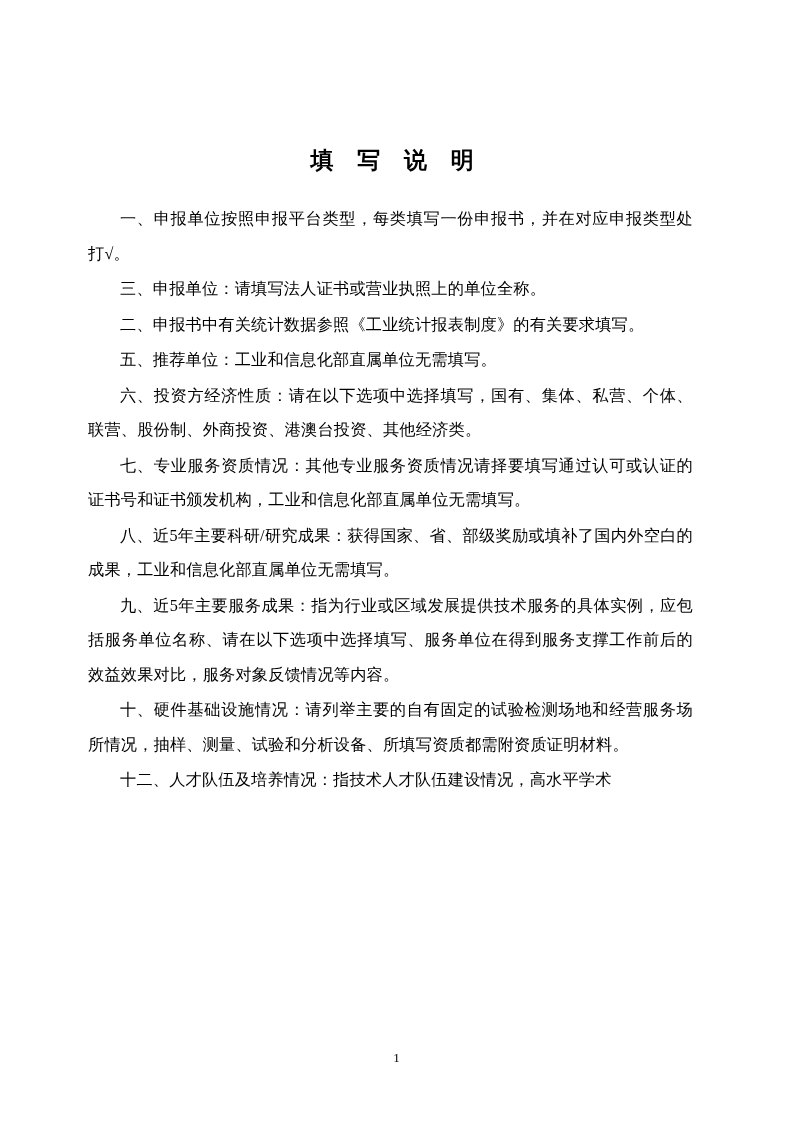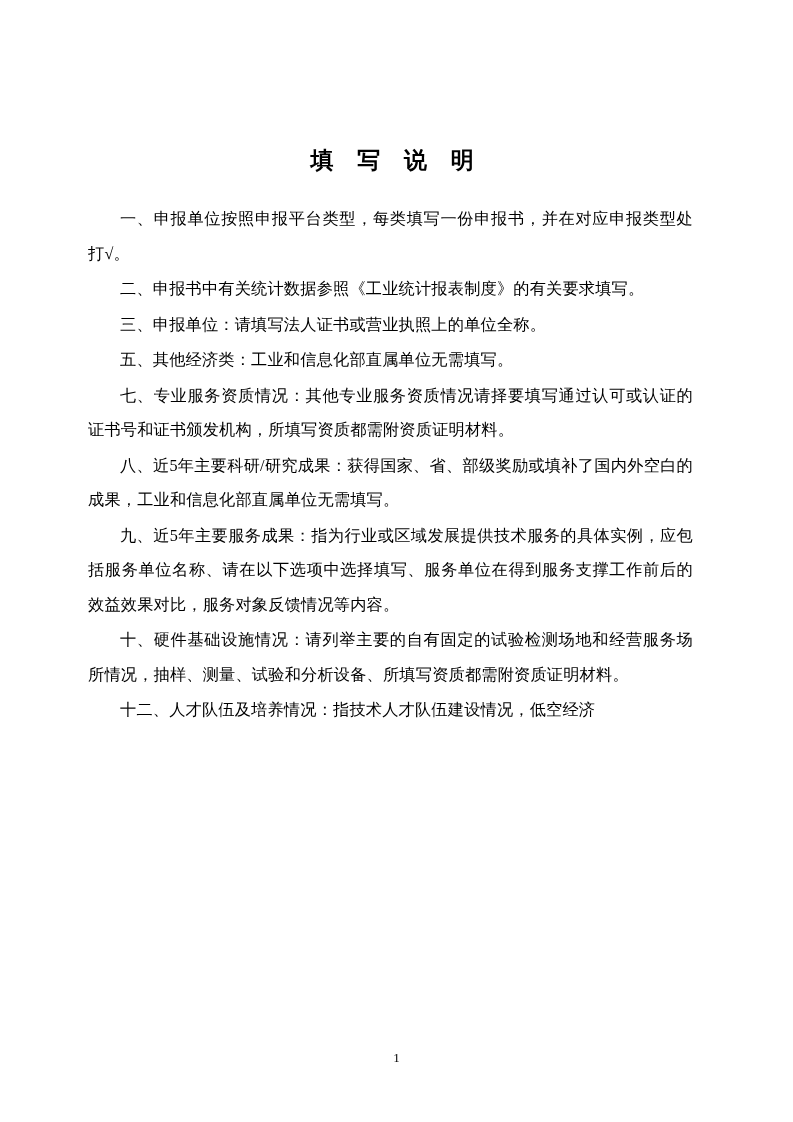--- a/index.html
+++ b/index.html
@@ -60,25 +60,26 @@
 </style>
 </head>
 <body>
 
 <div class="page">
 
   <h1 class="doc-title">填 写 说 明</h1>
 
   <div class="body-block">
     <p class="para">一、申报单位按照申报平台类型，每类填写一份申报书，并在对应申报类型处打√。</p>
+    <p class="para">三、申报单位：请填写法人证书或营业执照上的单位全称。</p>
     <p class="para">二、申报书中有关统计数据参照《工业统计报表制度》的有关要求填写。</p>
-    <p class="para">三、申报单位：请填写法人证书或营业执照上的单位全称。</p>
-    <p class="para">五、其他经济类：工业和信息化部直属单位无需填写。</p>
-    <p class="para">七、专业服务资质情况：其他专业服务资质情况请择要填写通过认可或认证的证书号和证书颁发机构，所填写资质都需附资质证明材料。</p>
+    <p class="para">五、推荐单位：工业和信息化部直属单位无需填写。</p>
+    <p class="para">六、投资方经济性质：请在以下选项中选择填写，国有、集体、私营、个体、联营、股份制、外商投资、港澳台投资、其他经济类。</p>
+    <p class="para">七、专业服务资质情况：其他专业服务资质情况请择要填写通过认可或认证的证书号和证书颁发机构，工业和信息化部直属单位无需填写。</p>
     <p class="para">八、近5年主要科研/研究成果：获得国家、省、部级奖励或填补了国内外空白的成果，工业和信息化部直属单位无需填写。</p>
     <p class="para">九、近5年主要服务成果：指为行业或区域发展提供技术服务的具体实例，应包括服务单位名称、请在以下选项中选择填写、服务单位在得到服务支撑工作前后的效益效果对比，服务对象反馈情况等内容。</p>
     <p class="para">十、硬件基础设施情况：请列举主要的自有固定的试验检测场地和经营服务场所情况，抽样、测量、试验和分析设备、所填写资质都需附资质证明材料。</p>
-    <p class="para">十二、人才队伍及培养情况：指技术人才队伍建设情况，低空经济</p>
+    <p class="para">十二、人才队伍及培养情况：指技术人才队伍建设情况，高水平学术</p>
   </div>
 
   <div class="page-number">1</div>
 
 </div>
 
 </body></html>

